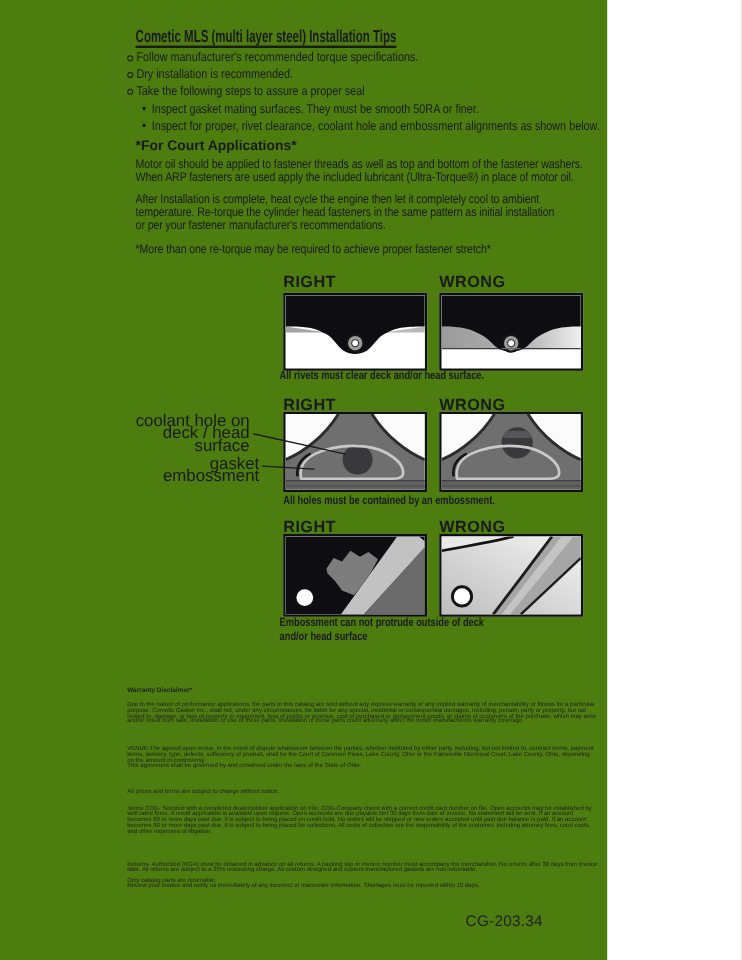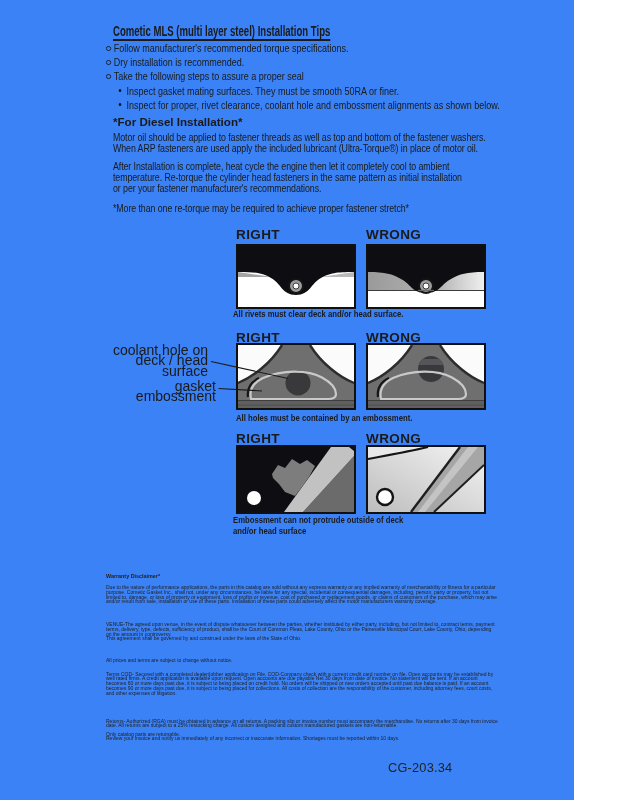--- a/index.html
+++ b/index.html
@@ -1,17 +1,17 @@
 <!DOCTYPE html>
 <html><head>
 <meta charset="utf-8">
 <style>
   html,body { margin:0; padding:0; background:#ffffff; }
   body { width:618px; height:800px; font-family:"Liberation Sans", sans-serif; color:#1a1a1a; }
-  .page { position:relative; width:574px; height:800px; background:#3b82f6; overflow:hidden;text-decoration:underline; }
+  .page { position:relative; width:506px; height:800px; background:#4d7c0f; overflow:hidden;text-decoration:underline; }
   .abs { position:absolute; }
 
   .title { left:113px; top:23px; font-size:14.5px; font-weight:bold; white-space:nowrap;
            transform:scaleX(0.66); transform-origin:0 0;
            text-decoration:underline; text-underline-offset:3px; text-decoration-thickness:1.5px; }
 
   .bullets { left:106px; top:41px; width:520px; font-size:10.6px; line-height:14.2px;
              transform:scaleX(0.85); transform-origin:0 0; }
   .bullet-row { display:flex; }
   .bullet-row.sub { margin-left:15px; }
@@ -74,21 +74,21 @@
       <span>Inspect gasket mating surfaces.  They must be smooth 50RA or finer.</span>
     </div>
     <div class="bullet-row sub">
       <span class="marker">
           <i class="dot"></i>
         </span>
       <span>Inspect for proper, rivet clearance, coolant hole and embossment alignments as shown below.</span>
     </div>
   </div>
 
-  <div class="abs diesel-h">*For Diesel Installation*</div>
+  <div class="abs diesel-h">*For Court Applications*</div>
   <div class="abs para p1">Motor oil should be applied to fastener threads as well as top and bottom of the fastener washers.
 When ARP fasteners are used apply the included lubricant (Ultra-Torque®) in place of motor oil.</div>
   <div class="abs para p2">After Installation is complete, heat cycle the engine then let it completely cool to ambient
 temperature. Re-torque the cylinder head fasteners in the same pattern as initial installation
 or per your fastener manufacturer's recommendations.</div>
   <div class="abs para p3">*More than one re-torque may be required to achieve proper fastener stretch*</div>
 
   <div class="abs fig-label" style="left:236px; top:227px;">RIGHT</div>
   <div class="abs fig-label" style="left:366px; top:227px;">WRONG</div>
 

